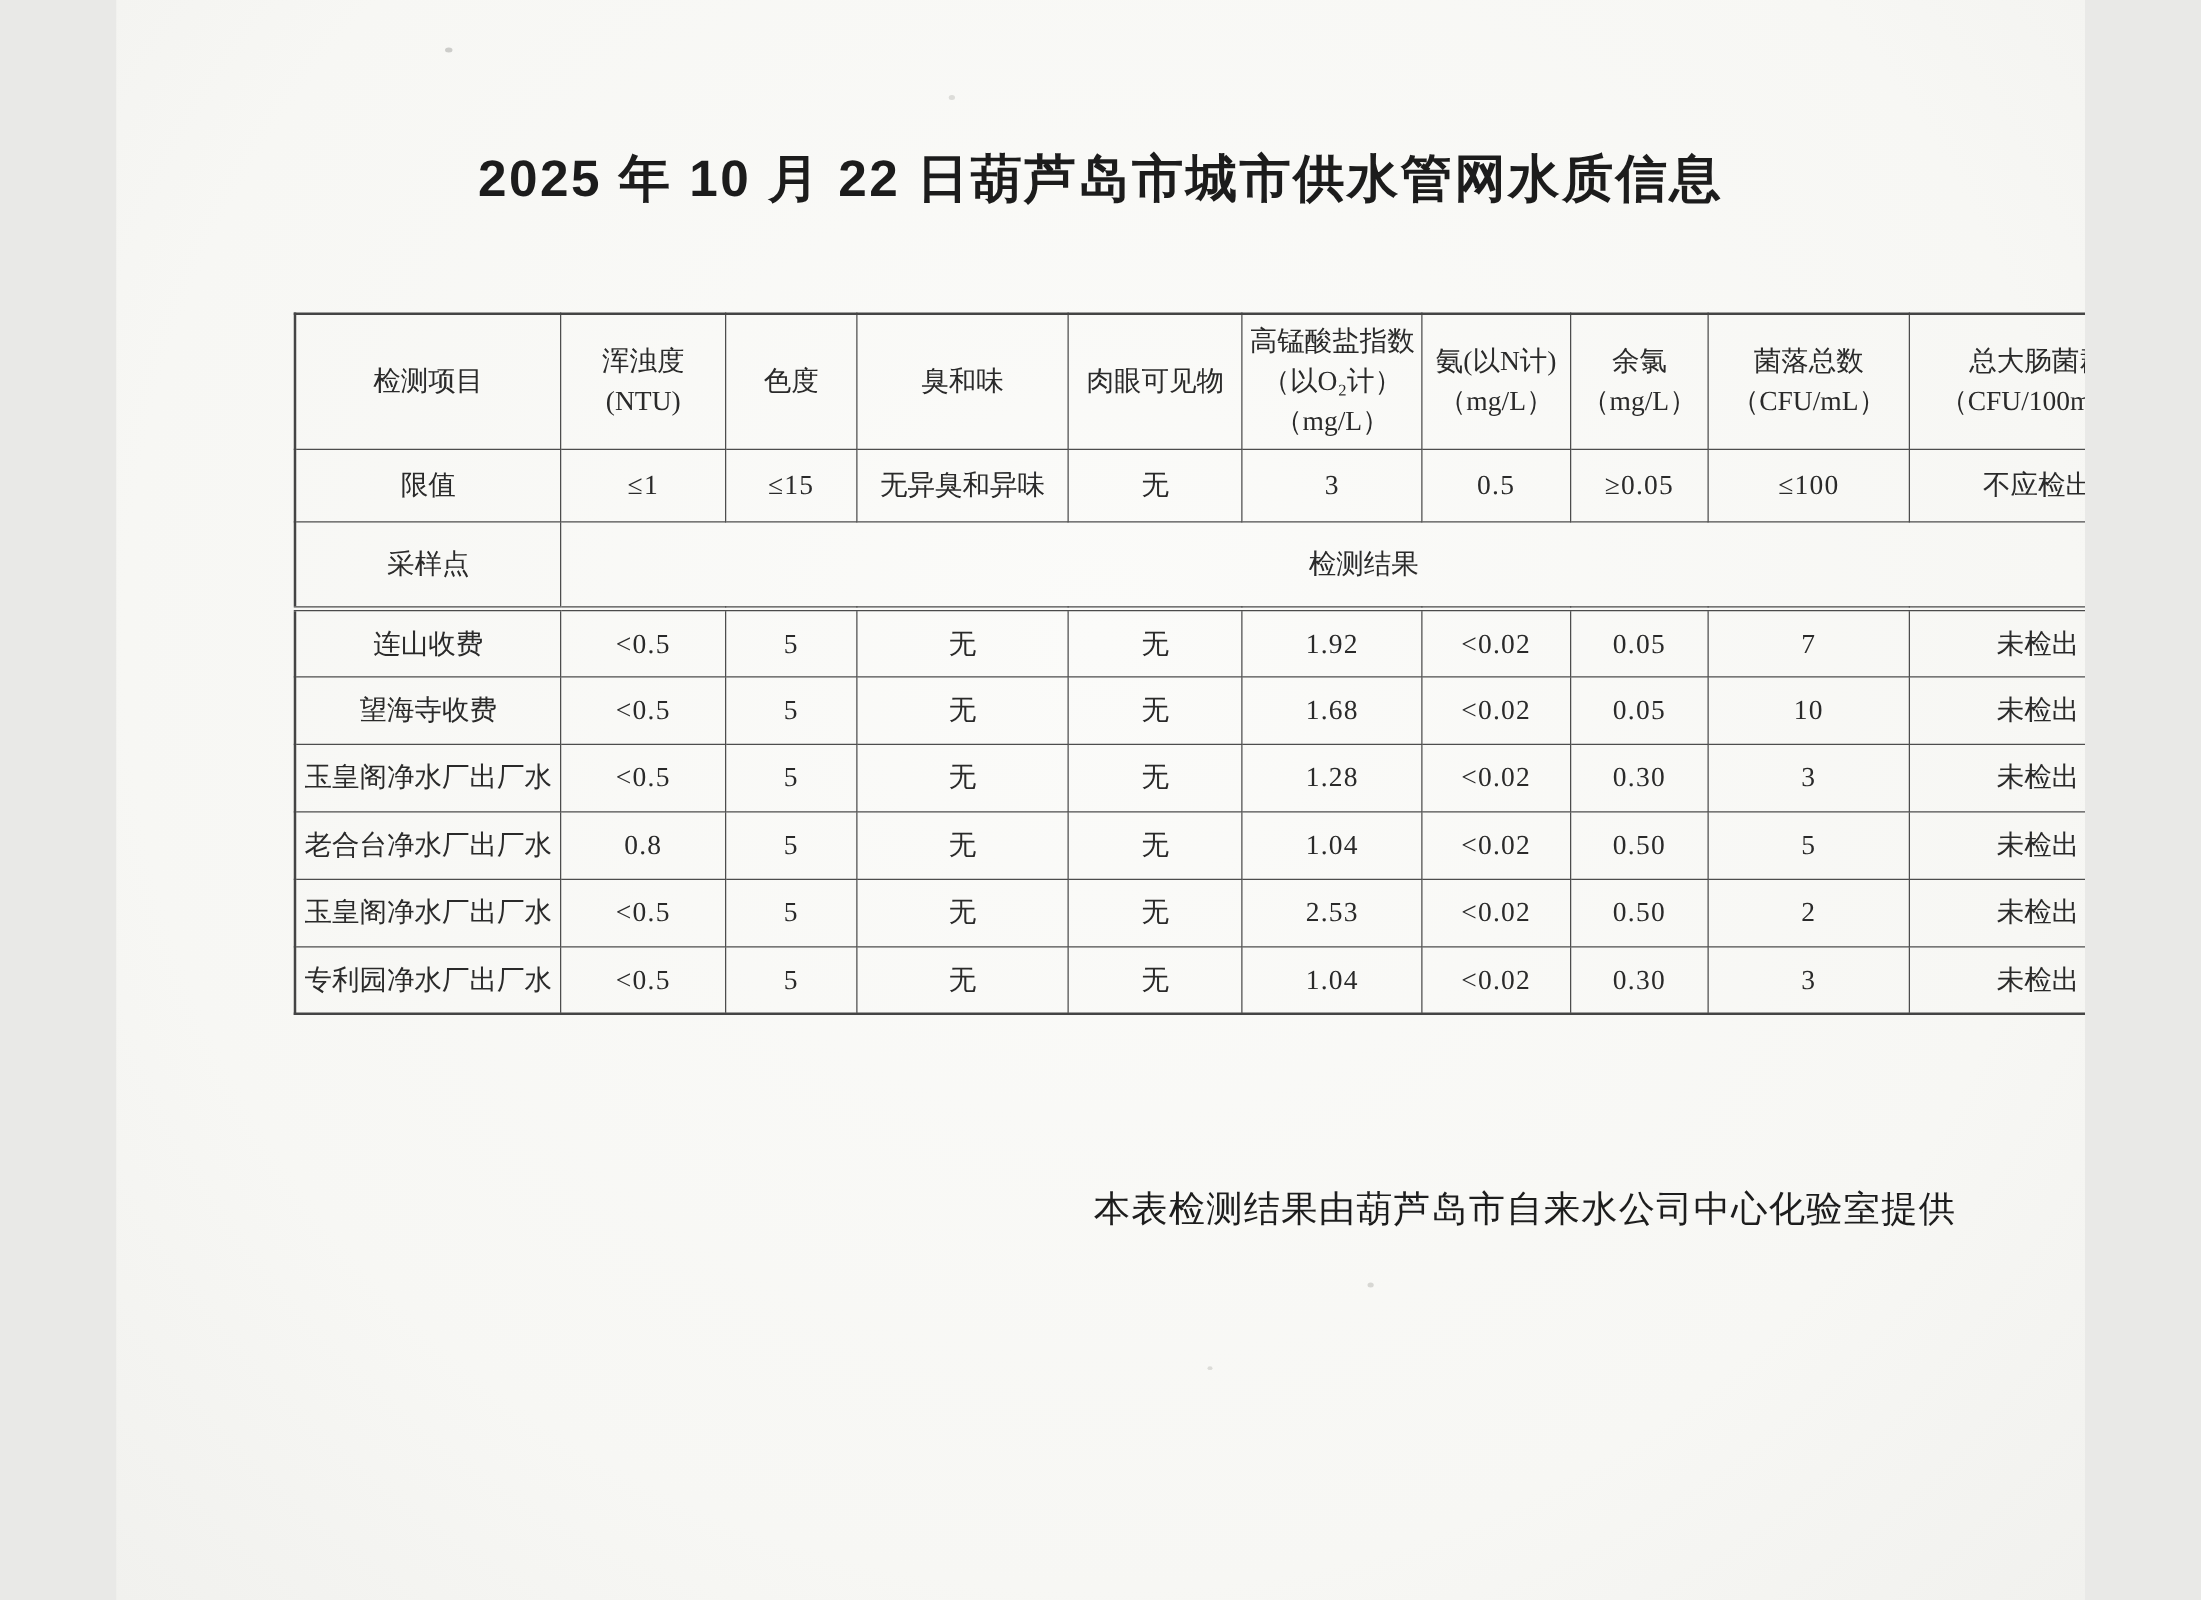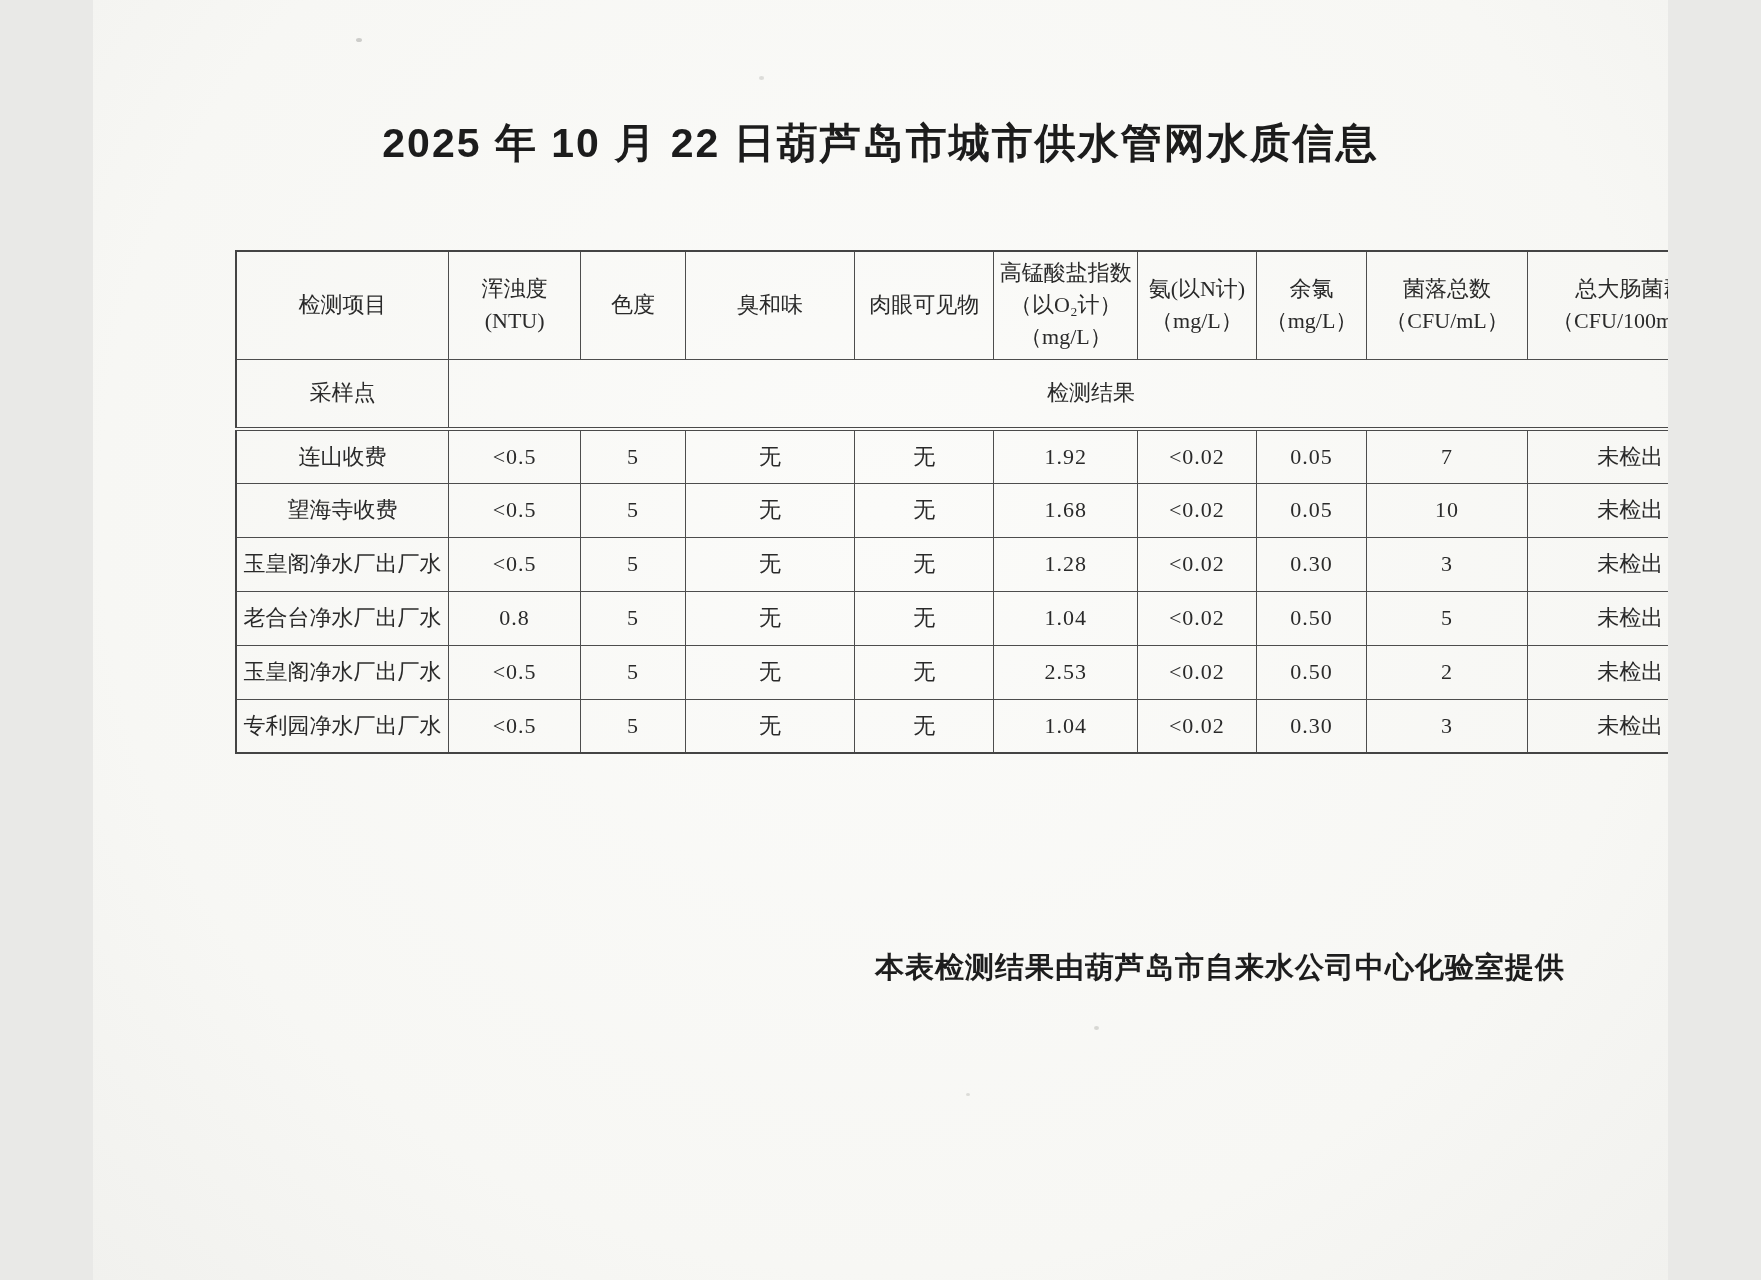--- a/index.html
+++ b/index.html
@@ -52,21 +52,21 @@
   tr.limit-row   { height: 58px; }
   tr.section-row { height: 70px; }
   tr.data-row    { height: 54px; margin-top: 39px; }
   tr.section-row td { border-bottom: 4px double #4a4a4a; }
   .num { letter-spacing: 1px; }
   .doc-footer {
     position: absolute;
     top: 948px;
     left: 782px;
     font-family: "Liberation Sans", sans-serif;
-    font-weight: 700;
+    font-weight: 400;
     font-size: 29px;
     letter-spacing: 1px;
     color: #1d1d1d;
   }
   
   .speck { position: absolute; border-radius: 50%; background: #9a9a96; opacity: 0.45; }
   .s1 { left: 263px; top: 38px;  width: 6px; height: 4px; }
   .s2 { left: 666px; top: 76px;  width: 5px; height: 4px; opacity: 0.3; }
   .s3 { left: 1001px; top: 1026px; width: 5px; height: 4px; opacity: 0.35; }
   .s4 { left: 873px; top: 1093px; width: 4px; height: 3px; opacity: 0.3; }
@@ -110,20 +110,32 @@
       <td>氨(以N计)
 （mg/L）</td>
       <td>余氯
 （mg/L）</td>
       <td>菌落总数
 （CFU/mL）</td>
       <td>总大肠菌群
 （CFU/100mL）</td>
     </tr>
 
+    <tr class="limit-row">
+      <td>限值</td>
+      <td class="num">≤1</td>
+      <td class="num">≤15</td>
+      <td>无异臭和异味</td>
+      <td>无</td>
+      <td class="num">3</td>
+      <td class="num">0.5</td>
+      <td class="num">≥0.05</td>
+      <td class="num">≤100</td>
+      <td>不应检出</td>
+    </tr>
 
     <tr class="section-row">
       <td>采样点</td>
       <td colspan="9">检测结果</td>
     </tr>
 
     <tr class="data-row">
       <td>连山收费</td>
       <td class="num">&lt;0.5</td>
       <td class="num">5</td>

